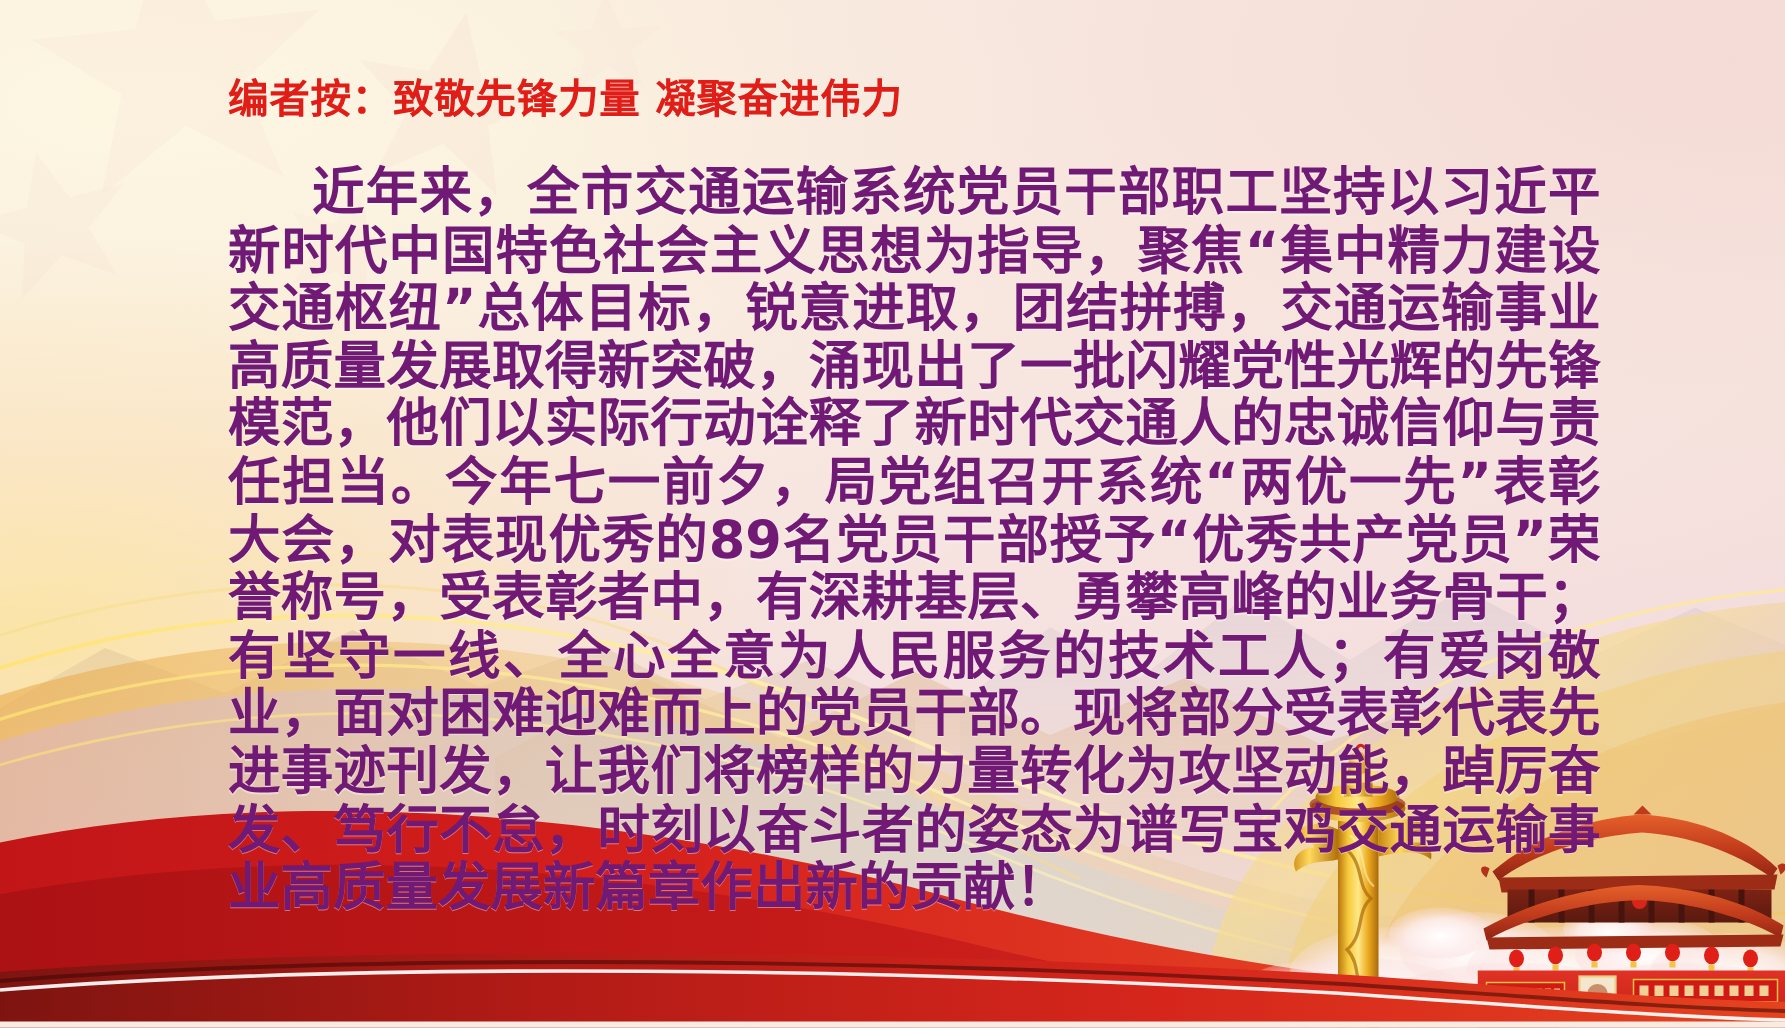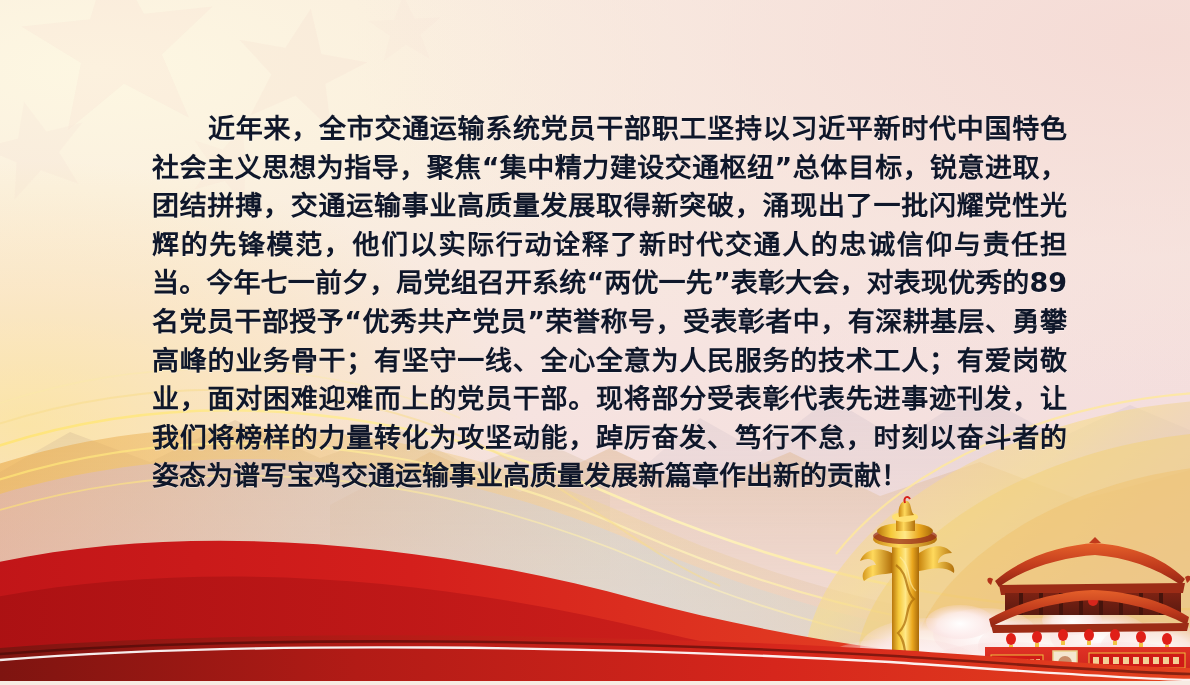--- a/index.html
+++ b/index.html
@@ -76,24 +76,24 @@
     color: #e01d17;
     letter-spacing: .5px;
     white-space: nowrap;
     text-shadow: 0 1px 0 rgba(255,255,255,.45);
   }
   .body-copy {
     position: absolute;
     left: 152px;
     top: 110px;
     width: 915px;
-    font-size: 27px;
+    font-size: 35px;
     font-weight: bold;
     line-height: 38.6px;
-    color: #0f172a;
+    color: #701a75;
     text-align: justify;
     text-justify: inter-ideograph;
     text-indent: 56px;
     text-shadow: 0 1px 0 rgba(255,255,255,.40);
   }
 </style>
 </head>
 <body>
 
 <div id="poster">
@@ -355,16 +355,17 @@
         <stop offset="100%" stop-color="#e4431f"></stop>
       </linearGradient>
     </defs>
     <path d="M0,648 C260,628 620,634 900,650 C1020,658 1110,666 1190,668 L1190,685 L0,685 Z" fill="url(#stripG)"></path>
     <path d="M0,660 C250,640 600,646 890,662 C1010,670 1110,678 1190,680" fill="none" stroke="#ffffff" stroke-width="2.4" opacity=".92"></path>
     <path d="M0,654 C255,634 610,640 895,656 C1015,664 1112,672 1190,674" fill="none" stroke="#3a0805" stroke-width="2.6" opacity=".55"></path>
     <rect x="0" y="681" width="1190" height="4" fill="#f7ece4"></rect>
   </svg>
 
   <div class="content">
+    <div class="headline">编者按：致敬先锋力量 凝聚奋进伟力</div>
     <div class="body-copy">近年来，全市交通运输系统党员干部职工坚持以习近平新时代中国特色社会主义思想为指导，聚焦“集中精力建设交通枢纽”总体目标，锐意进取，团结拼搏，交通运输事业高质量发展取得新突破，涌现出了一批闪耀党性光辉的先锋模范，他们以实际行动诠释了新时代交通人的忠诚信仰与责任担当。今年七一前夕，局党组召开系统“两优一先”表彰大会，对表现优秀的89名党员干部授予“优秀共产党员”荣誉称号，受表彰者中，有深耕基层、勇攀高峰的业务骨干；有坚守一线、全心全意为人民服务的技术工人；有爱岗敬业，面对困难迎难而上的党员干部。现将部分受表彰代表先进事迹刊发，让我们将榜样的力量转化为攻坚动能，踔厉奋发、笃行不怠，时刻以奋斗者的姿态为谱写宝鸡交通运输事业高质量发展新篇章作出新的贡献！</div>
   </div>
 
 </div>
 
 </body></html>

